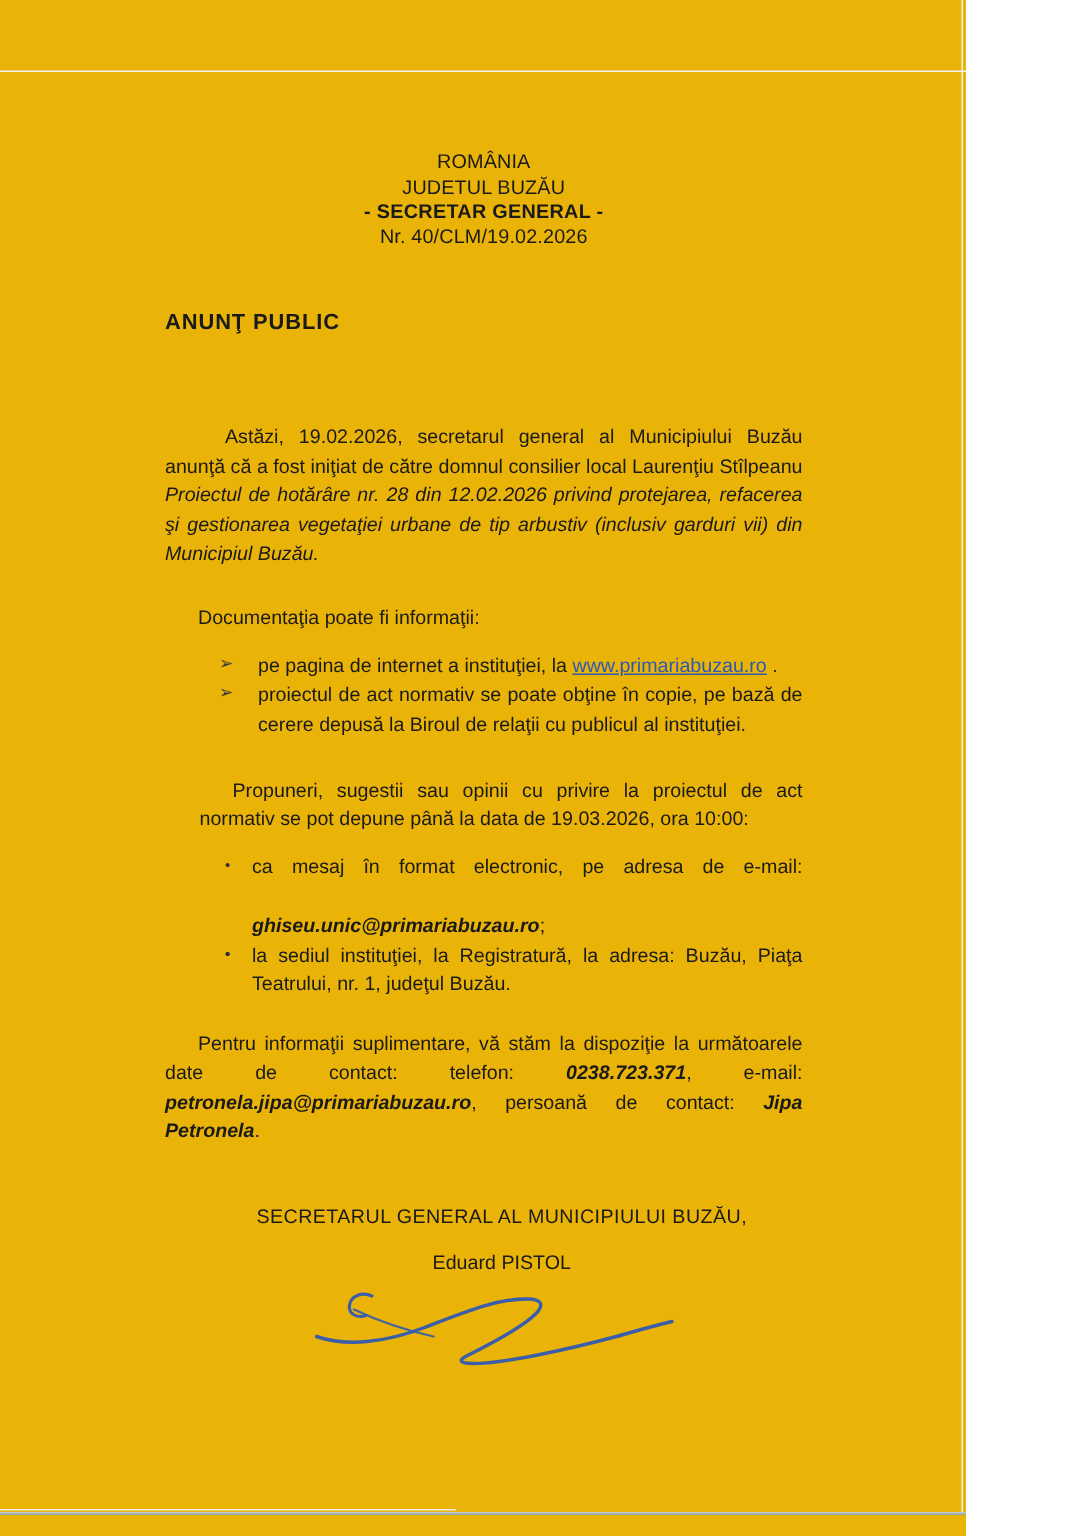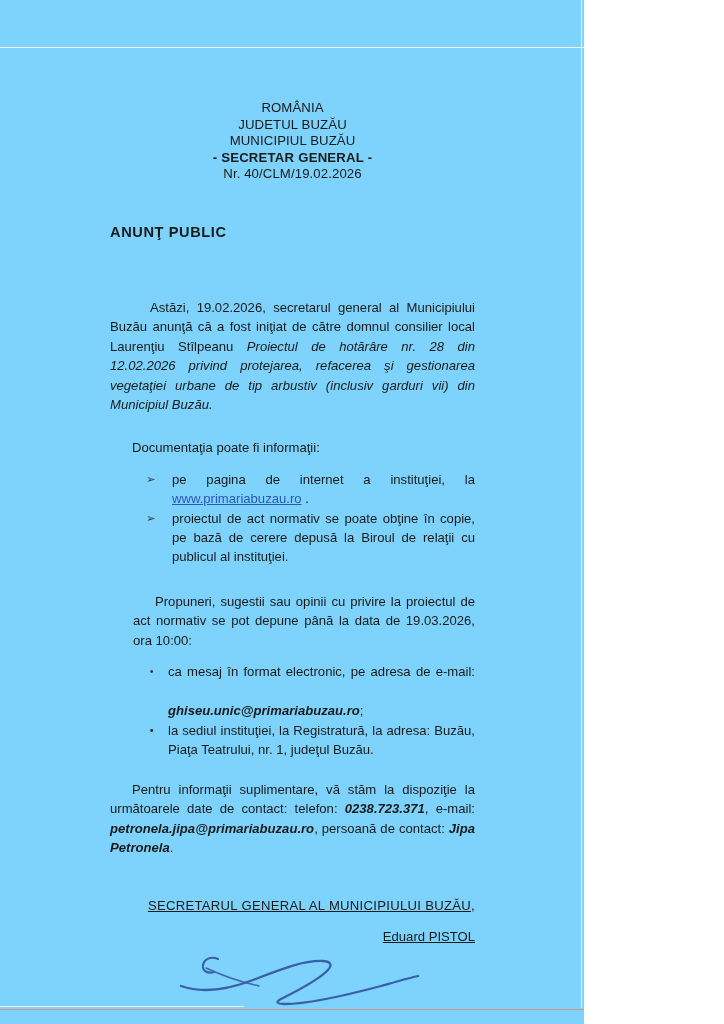--- a/index.html
+++ b/index.html
@@ -6,23 +6,23 @@
     margin: 0;
     padding: 0;
     background: #ffffff;
   }
   body {
     font-family: "Liberation Sans", sans-serif;
     color: #1a1a1a;
   }
   #page {
     position: relative;
-    width: 584px;
+    width: 644px;
     height: 1024px;
-    background: #7dd3fc;
+    background: #eab308;
     overflow: hidden;
     box-sizing: border-box;
   }
   
   .scan-line-top {
     position: absolute;
     left: 0; right: 0; top: 47px;
     height: 1px;
     background: #f2f3f4;
   }
@@ -138,23 +138,22 @@
   li.justify-hard > span.jtext { display: block; }
   li.justify-hard > span.jtext::after {
     content: "";
     display: inline-block;
     width: 100%;
   }
 
   
   .sign-block {
     margin-top: 40px;
-    text-align: right;
+    text-align: center;
     padding-left: 24px;
-    text-decoration: underline;
   }
   .sign-line1 {
     font-size: 13.1px;
     letter-spacing: 0.3px;
     white-space: nowrap;
   }
   .sign-line2 {
     font-size: 13.1px;
     margin-top: 16px;
   }
@@ -171,21 +170,20 @@
   <div class="scan-line-top"></div>
   <div class="scan-edge-right"></div>
   <div class="scan-edge-bottom2"></div>
   <div class="scan-edge-bottom"></div>
 
   <div class="content">
 
     <div class="doc-header">
       <span class="hline">ROMÂNIA</span>
       <span class="hline">JUDETUL BUZĂU</span>
-      <span class="hline">MUNICIPIUL BUZĂU</span>
       <span class="hline bold">- SECRETAR GENERAL -</span>
       <span class="hline">Nr. 40/CLM/19.02.2026</span>
     </div>
 
     <div class="doc-title">ANUNŢ PUBLIC</div>
 
     <p class="para indented p-astazi"><span>Astăzi, 19.02.2026, secretarul general al Municipiului Buzău anunţă că a fost iniţiat de către domnul consilier local Laurenţiu Stîlpeanu </span><span class="ital">Proiectul de hotărâre nr. 28 din 12.02.2026 privind protejarea, refacerea şi gestionarea vegetaţiei urbane de tip arbustiv (inclusiv garduri vii) din Municipiul Buzău.</span></p>
 
     <p class="para p-docum">Documentaţia poate fi informaţii:</p>
 

